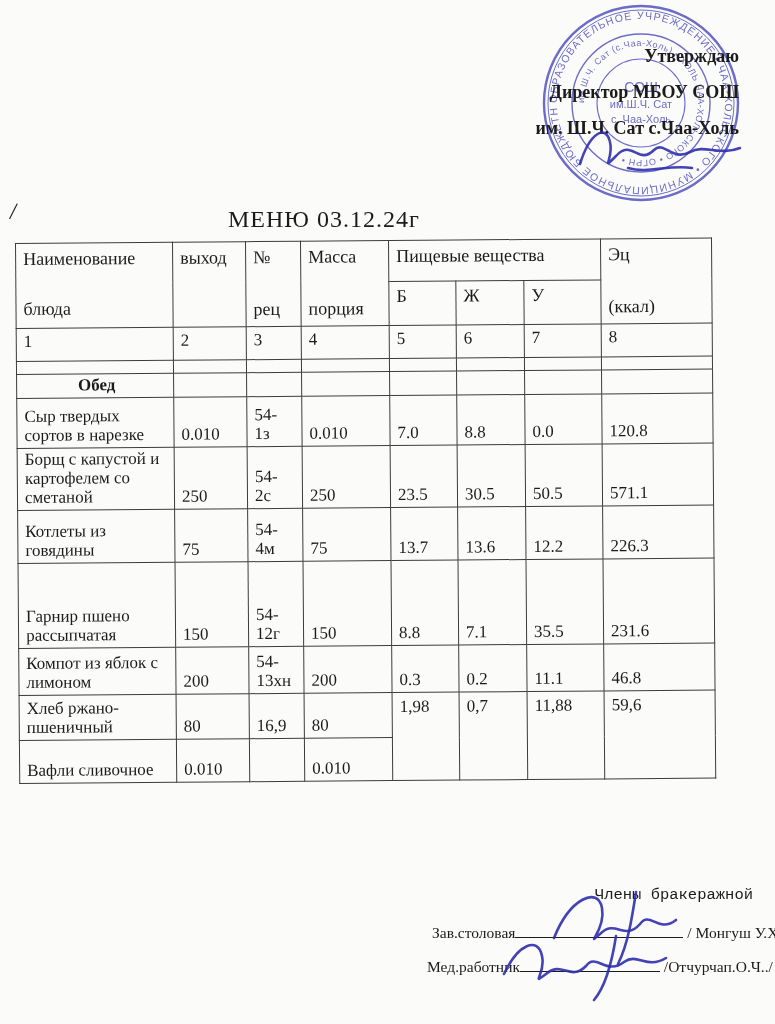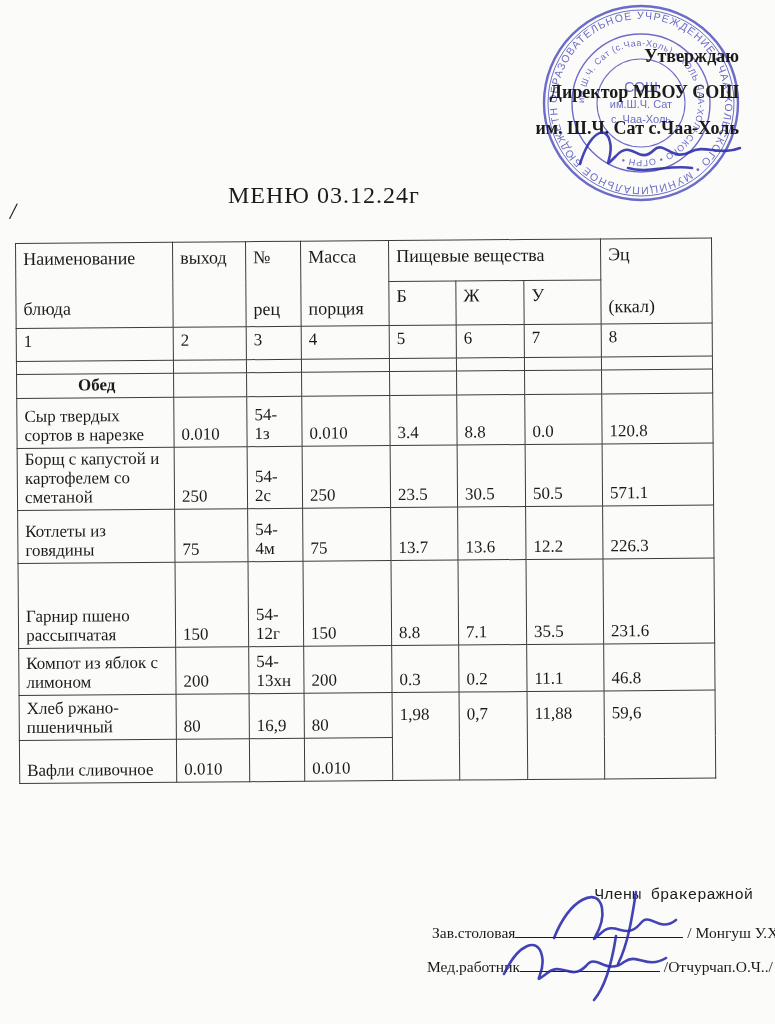--- a/index.html
+++ b/index.html
@@ -30,21 +30,21 @@
     position:absolute; left:530px; top:-8px; width:222px; height:222px;
     z-index:1; opacity:.78; pointer-events:none;
   }
   .stamp text { fill:#4444bb; font-family:"Liberation Sans","DejaVu Sans",sans-serif; }
 
   .sig-svg { position:absolute; z-index:3; pointer-events:none; }
   .sig-svg path { fill:none; stroke:#2f2fae; stroke-width:2.6; stroke-linecap:round; opacity:.9; }
 
   
   .doc-title {
-    position:absolute; left:228px; top:182px;
+    position:absolute; left:228px; top:206px;
     font-size:24px; letter-spacing:1px; z-index:2;font-family:Liberation Serif, serif;
   }
   .margin-mark {
     position:absolute; left:10px; top:198px; font-size:24px;
     transform:rotate(8deg); z-index:2;
   }
 
   
   .table-wrap {
     position:absolute; left:15px; top:243px;
@@ -66,21 +66,21 @@
   tr.gap td { height:13px; padding:0; }
   tr.section td { height:24px; }
   .section-name { text-align:center; font-weight:bold; }
   .r-syr td { height:50px; }
   .r-borsch td { height:57px; }
   .r-kotl td { height:53px; }
   .r-garnir td { height:85px; }
   .r-kompot td { height:47px; }
   .r-hleb td { height:45px; }
   .r-vafli td { height:43px; }
-  td.merged { vertical-align:top; padding-top:12px; }
+  td.merged { vertical-align:top; padding-top:4px; }
 
   
   .committee {
     position:absolute; right:22px; top:886px; font-size:15.5px; z-index:2;font-family:Liberation Mono, monospace;
   }
   .foot-line { position:absolute; font-size:15.5px; white-space:nowrap; z-index:2; }
   .foot-1 { left:432px; top:924px; }
   .foot-2 { left:427px; top:958px; }
   .u-foot1 { width:168px; }
   .u-foot2 { width:140px; }
@@ -200,21 +200,21 @@
   </tr>
 
   <tr class="r-syr">
     <td>Сыр твердых сортов в нарезке</td>
     <td>0.010</td>
     <td>
             <div>54-</div>
             <div>1з</div>
           </td>
     <td>0.010</td>
-    <td>3.4</td>
+    <td>7.0</td>
     <td>8.8</td>
     <td>0.0</td>
     <td>120.8</td>
   </tr>
   <tr class="r-borsch">
     <td>Борщ с капустой и картофелем со сметаной</td>
     <td>250</td>
     <td>
             <div>54-</div>
             <div>2с</div>

